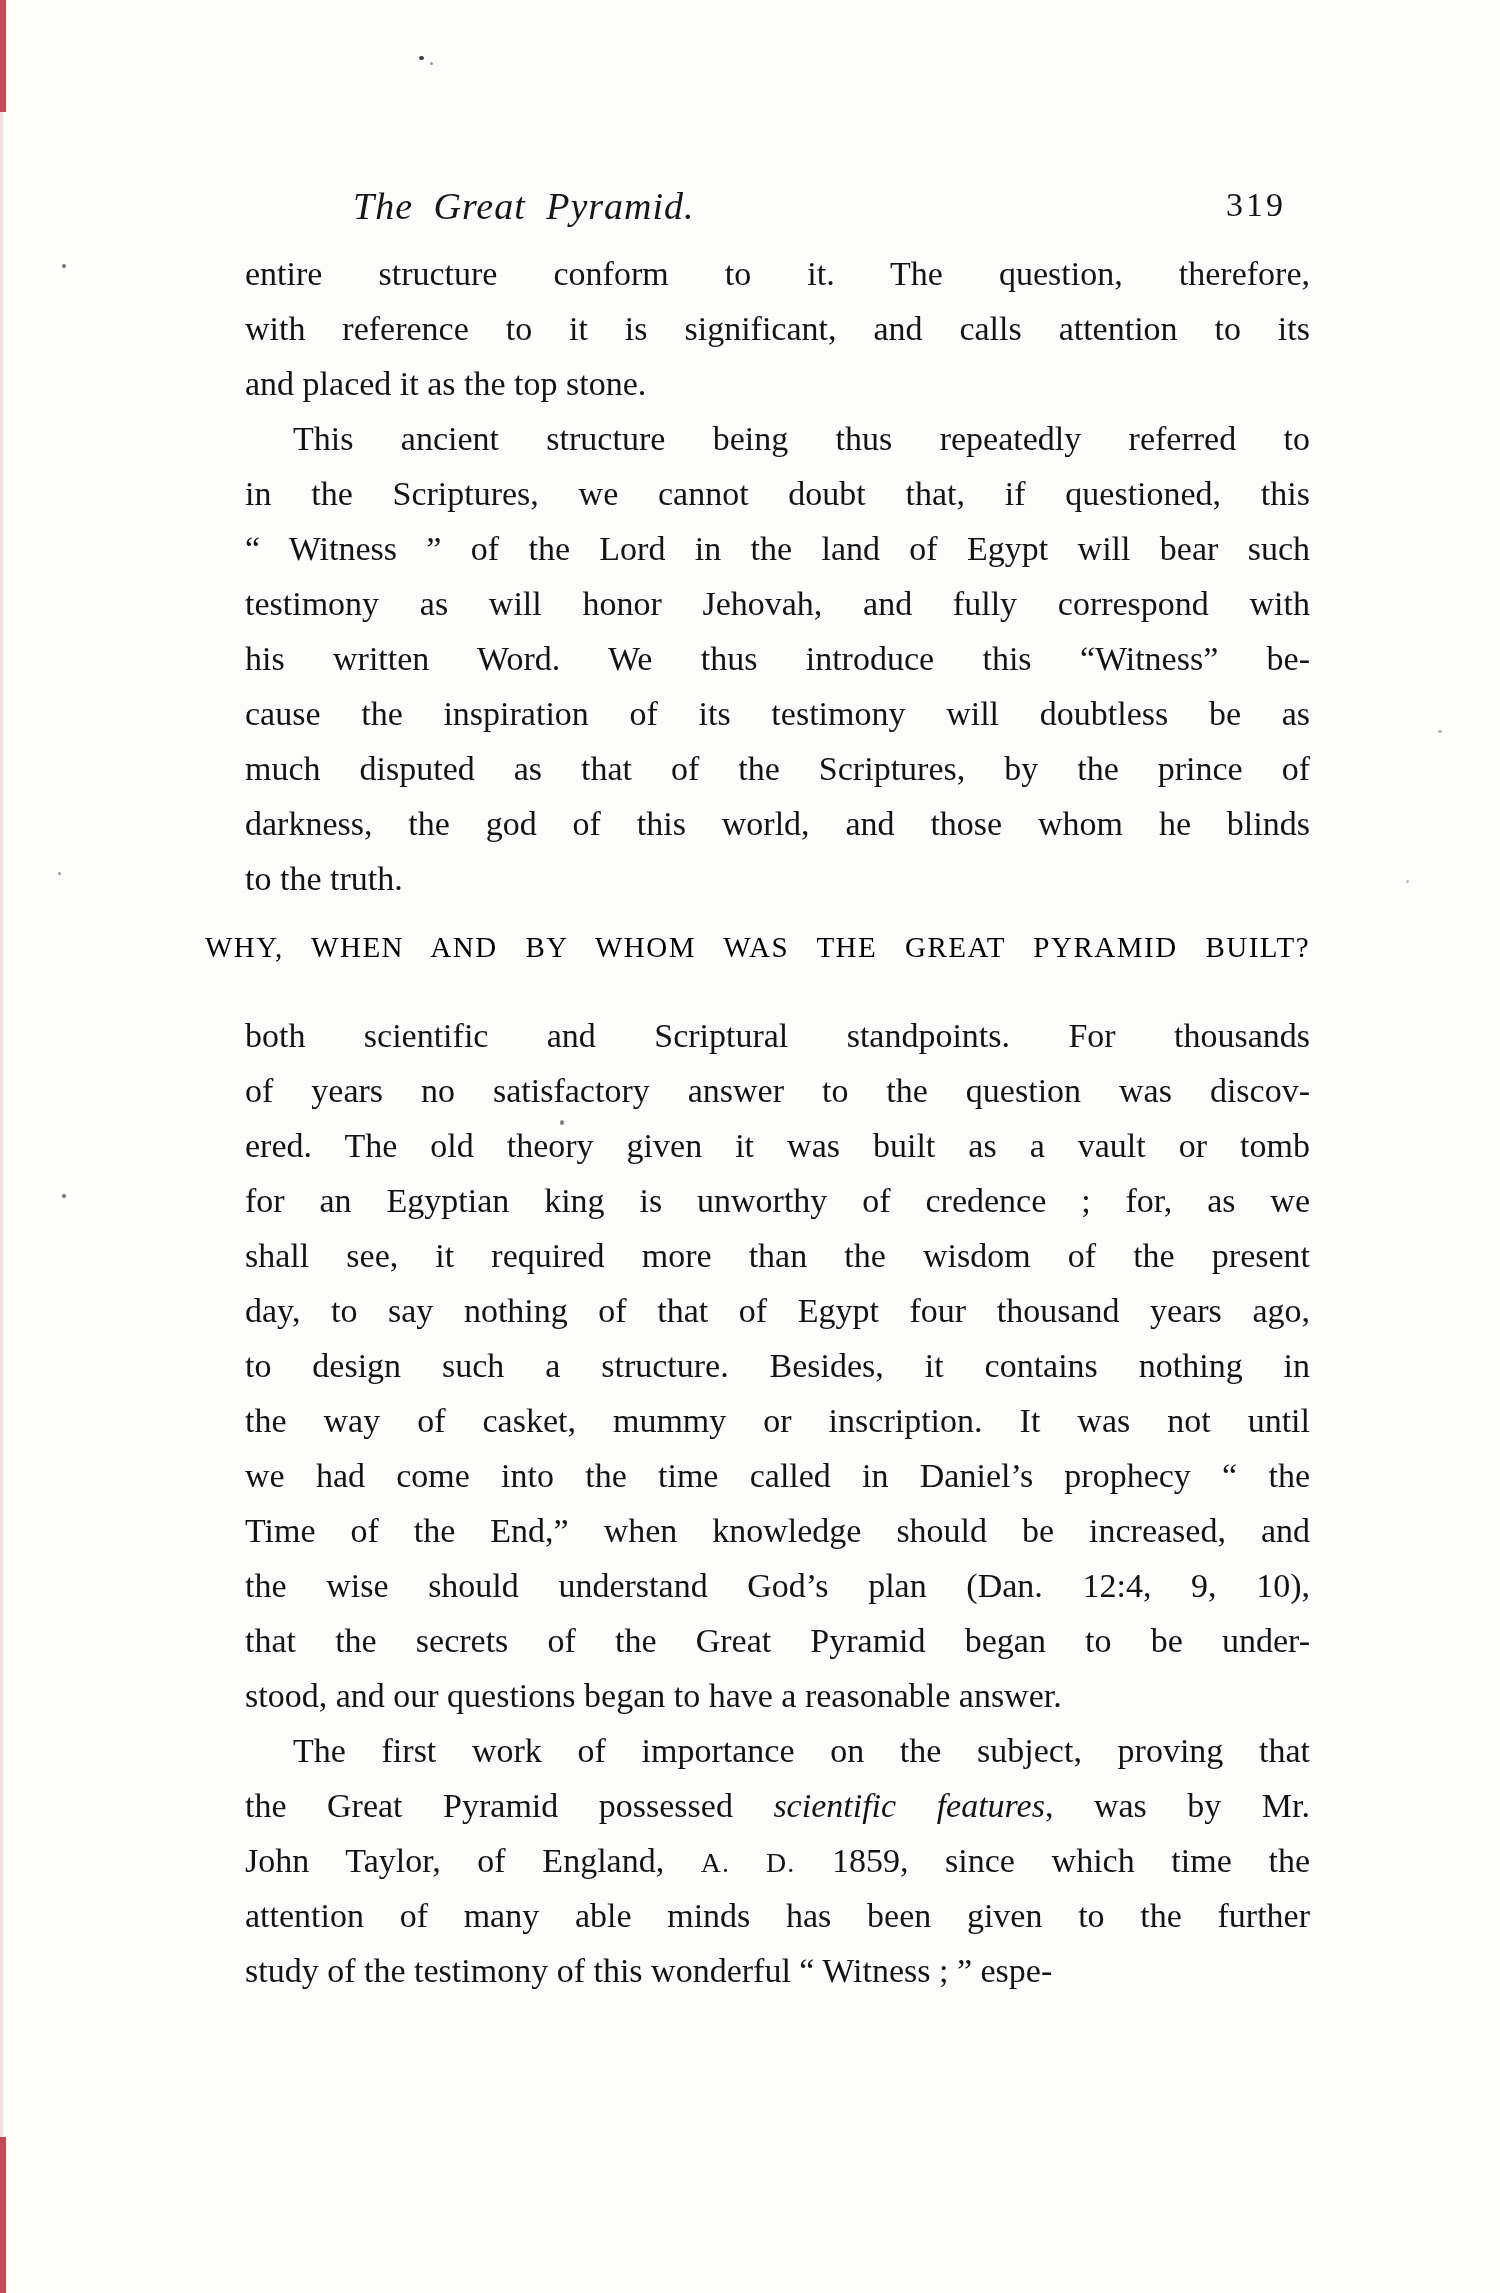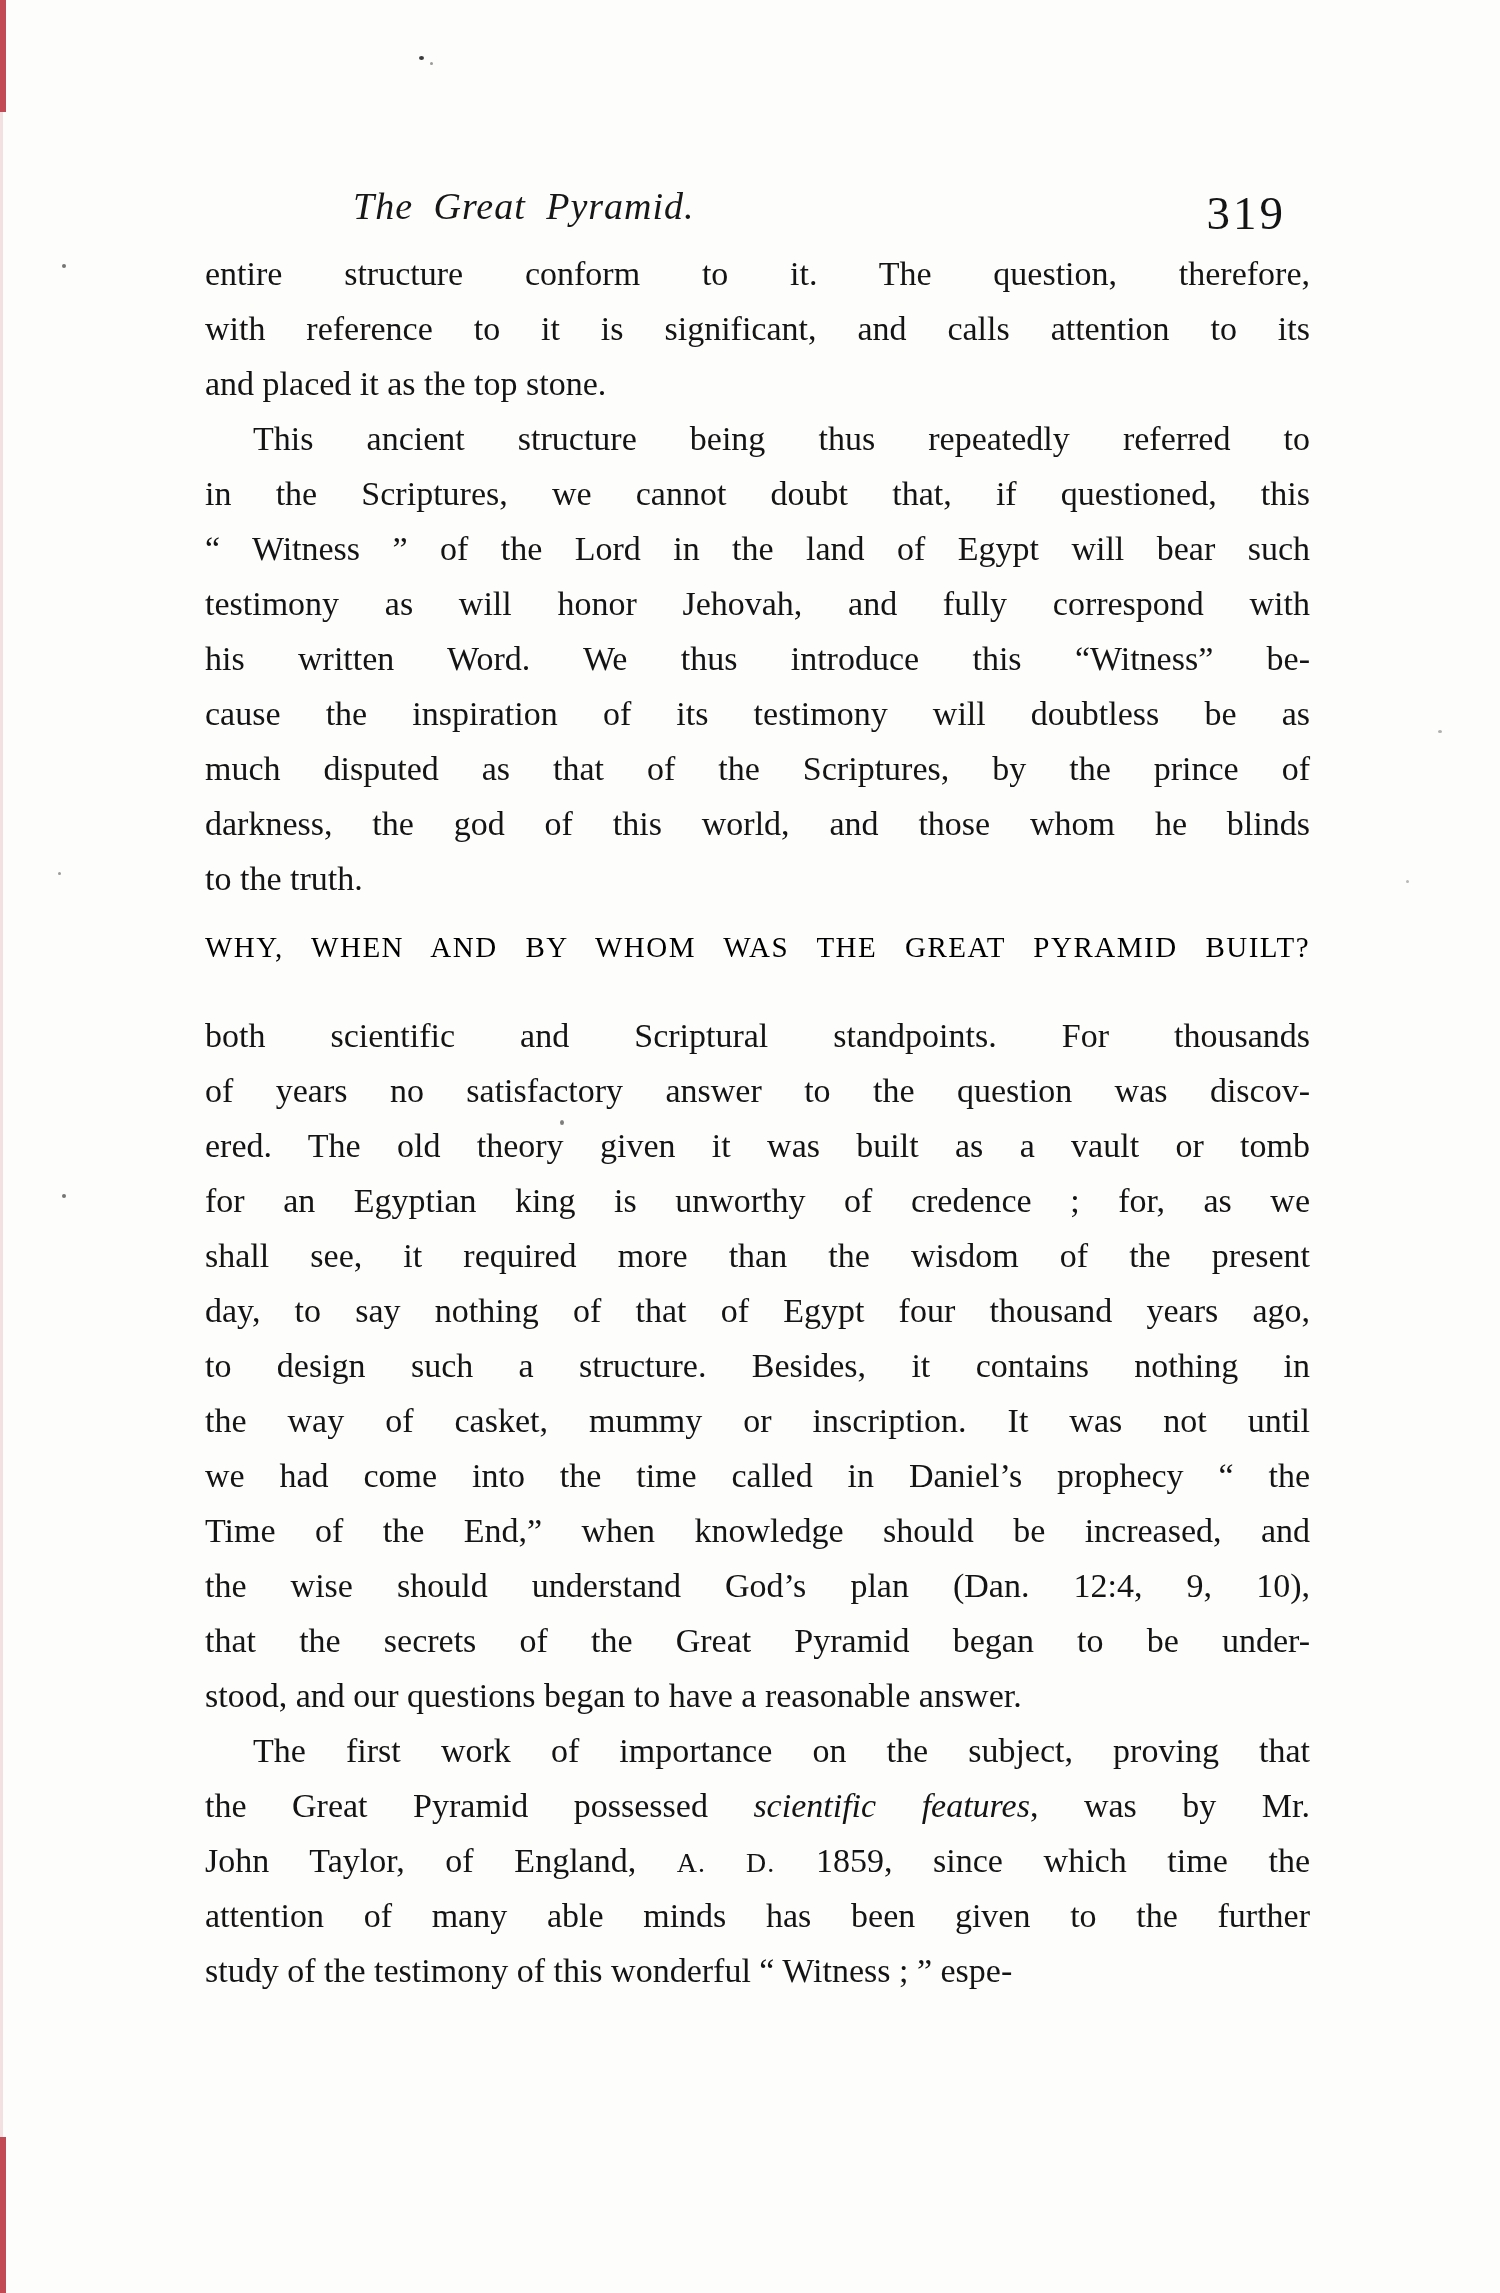--- a/index.html
+++ b/index.html
@@ -24,33 +24,34 @@
   .running-header {
     position:absolute; top:184px; left:205px; width:1105px; height:52px;
   }
   .page-title {
     position:absolute; left:148px; top:0;
     font-style:italic; font-size:38px; letter-spacing:1px; word-spacing:10px;
     color:#171717;
   }
   .page-number {
     position:absolute; right:24px; top:2px;
-    font-size:47px; letter-spacing:3px;margin-left:7px;
+    font-size:34px; letter-spacing:3px;margin-left:7px;
   }
 
   
   .text-body {
     position:absolute; top:246px; left:205px; width:1105px;
     font-size:34px; line-height:55px;
   }
   .line {
     text-align:justify;
     text-align-last:justify;
     white-space:normal;
     height:55px;
+    margin-left:40px;
   }
   .line.end { text-align-last:left; }
   .line.indent { text-indent:48px; }
   .it { font-style:italic; }
   .sc { font-size:0.82em; letter-spacing:1px; }
 
   .section-heading {
     font-size:29px; line-height:34px;
     letter-spacing:1.5px; word-spacing:4px;
     margin-top:24px; margin-bottom:44px;

